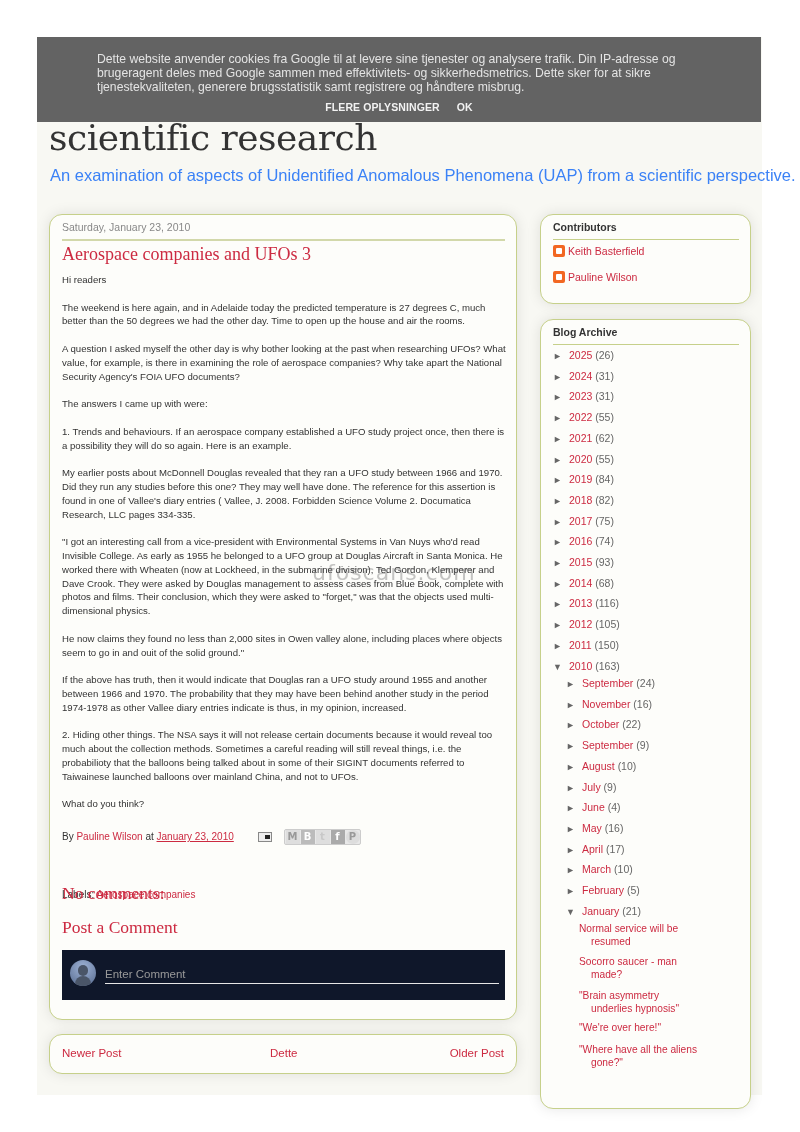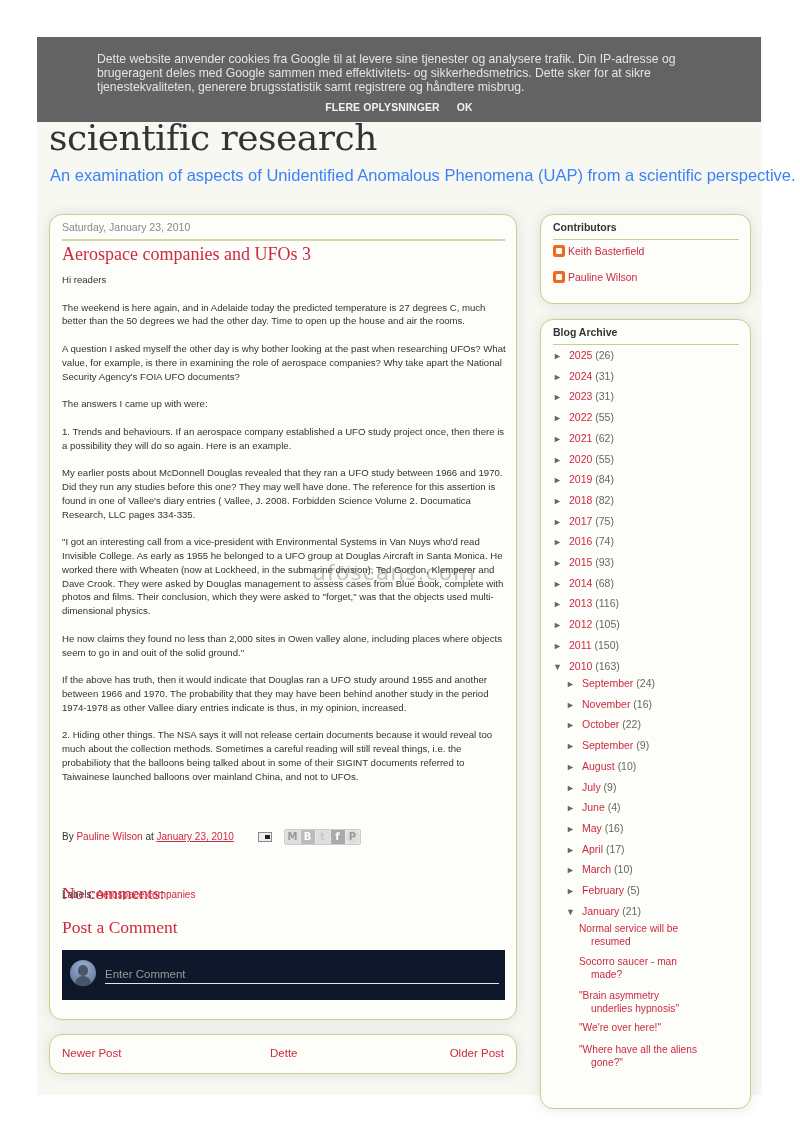--- a/index.html
+++ b/index.html
@@ -94,20 +94,21 @@
     <p>Hi readers</p>
     <p>The weekend is here again, and in Adelaide today the predicted temperature is 27 degrees C, much better than the 50 degrees we had the other day. Time to open up the house and air the rooms.</p>
     <p>A question I asked myself the other day is why bother looking at the past when researching UFOs? What value, for example, is there in examining the role of aerospace companies? Why take apart the National Security Agency's FOIA UFO documents?</p>
     <p>The answers I came up with were:</p>
     <p>1. Trends and behaviours. If an aerospace company established a UFO study project once, then there is a possibility they will do so again. Here is an example.</p>
     <p>My earlier posts about McDonnell Douglas revealed that they ran a UFO study between 1966 and 1970. Did they run any studies before this one? They may well have done. The reference for this assertion is found in one of Vallee's diary entries ( Vallee, J. 2008. Forbidden Science Volume 2. Documatica Research, LLC pages 334-335.</p>
     <p>"I got an interesting call from a vice-president with Environmental Systems in Van Nuys who'd read Invisible College. As early as 1955 he belonged to a UFO group at Douglas Aircraft in Santa Monica. He worked there with Wheaten (now at Lockheed, in the submarine division), Ted Gordon, Klemperer and Dave Crook. They were asked by Douglas management to assess cases from Blue Book, complete with photos and films. Their conclusion, which they were asked to "forget," was that the objects used multi-dimensional physics.</p>
     <p>He now claims they found no less than 2,000 sites in Owen valley alone, including places where objects seem to go in and ouit of the solid ground."</p>
     <p>If the above has truth, then it would indicate that Douglas ran a UFO study around 1955 and another between 1966 and 1970. The probability that they may have been behind another study in the period 1974-1978 as other Vallee diary entries indicate is thus, in my opinion, increased.</p>
     <p>2. Hiding other things. The NSA says it will not release certain documents because it would reveal too much about the collection methods. Sometimes a careful reading will still reveal things, i.e. the probabilioty that the balloons being talked about in some of their SIGINT documents referred to Taiwainese launched balloons over mainland China, and not to UFOs.</p>
+    <p>What do you think?</p>
   </div>
   <div class="watermark">ufoscans.com</div>
 
   <div class="post-footer">
     <span>By</span>
     <a>Pauline Wilson</a>
     <span>at</span>
     <a class="u">January 23, 2010</a>
   </div>
   <div class="email-icon"></div>

